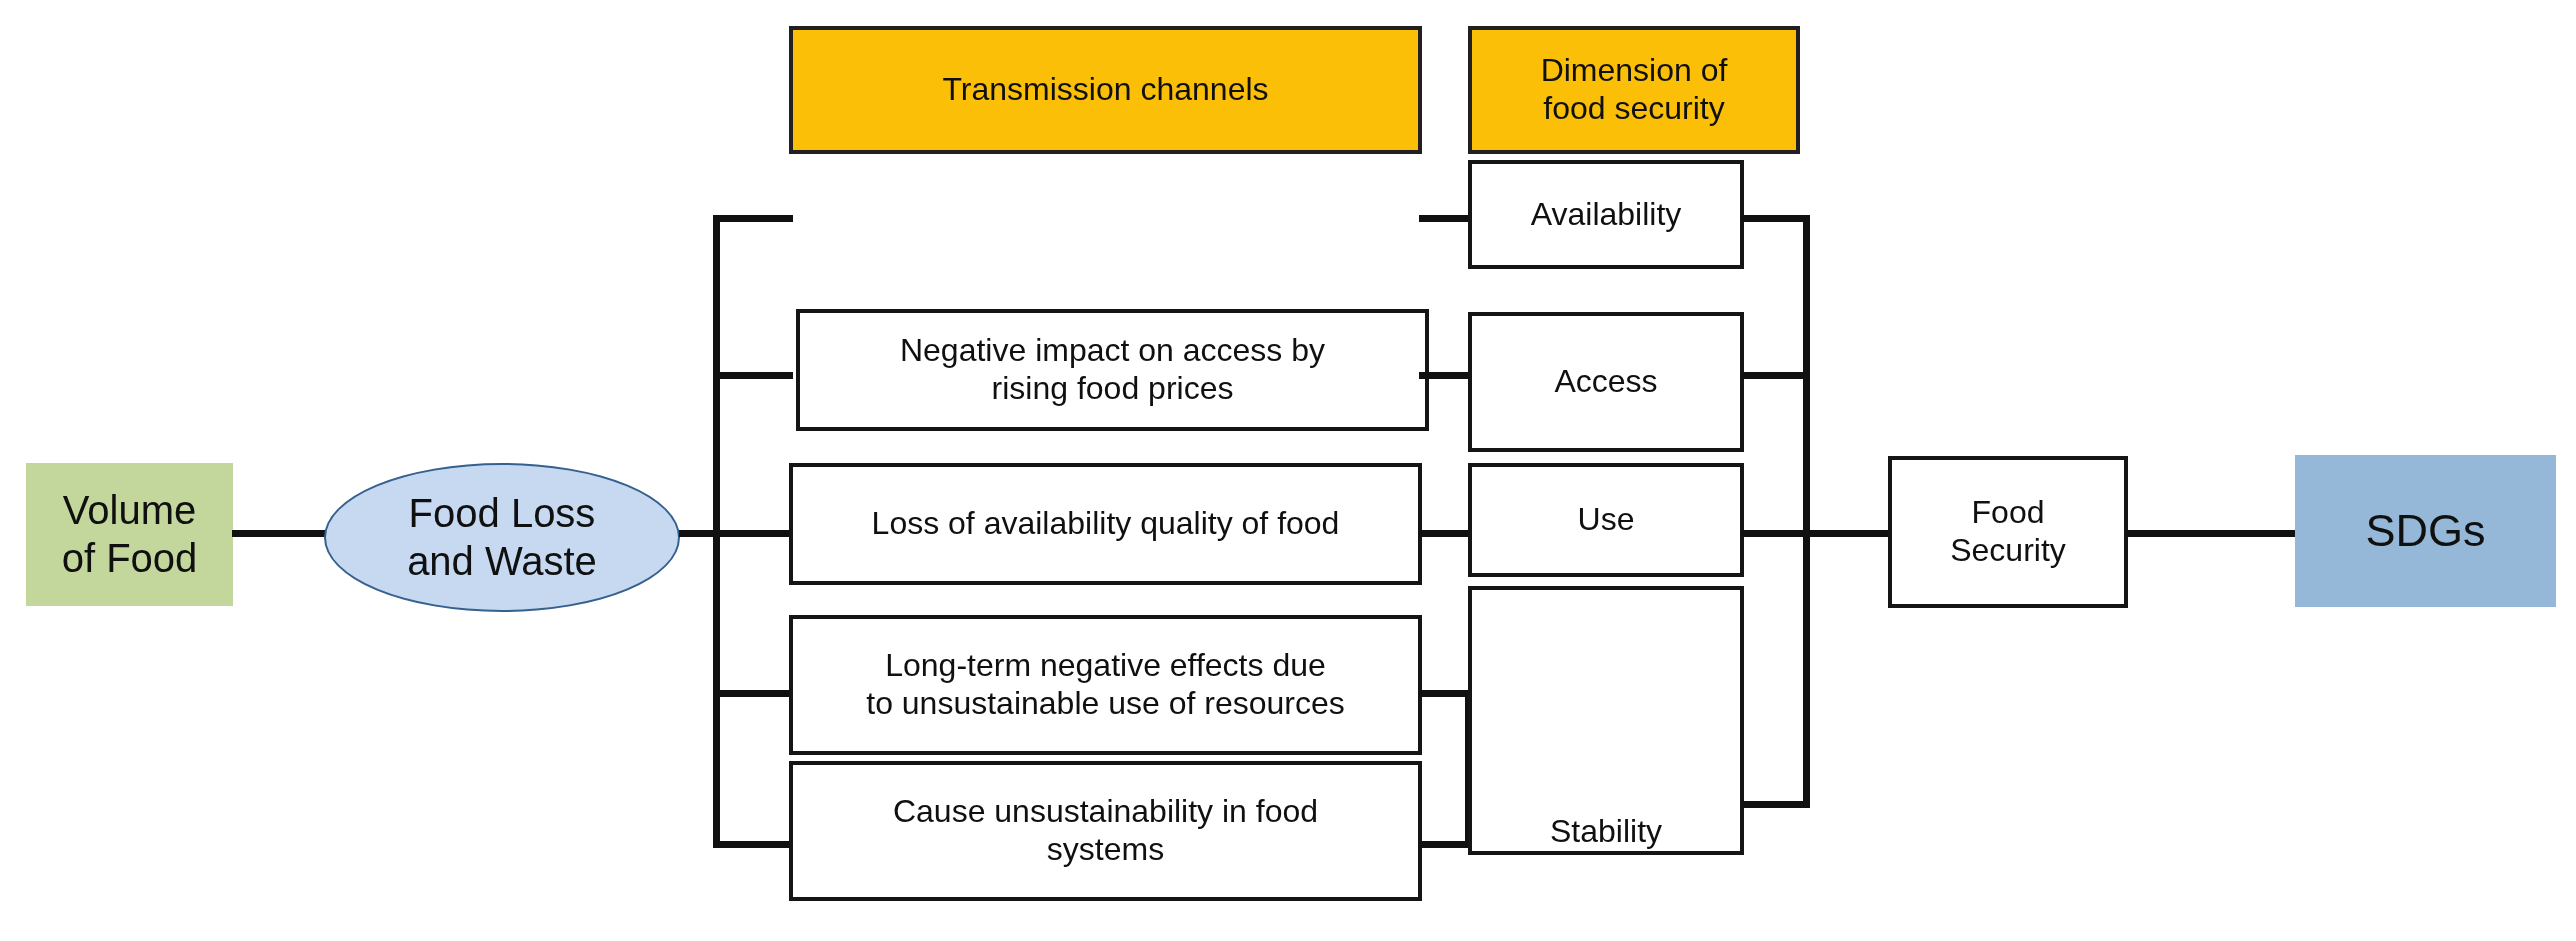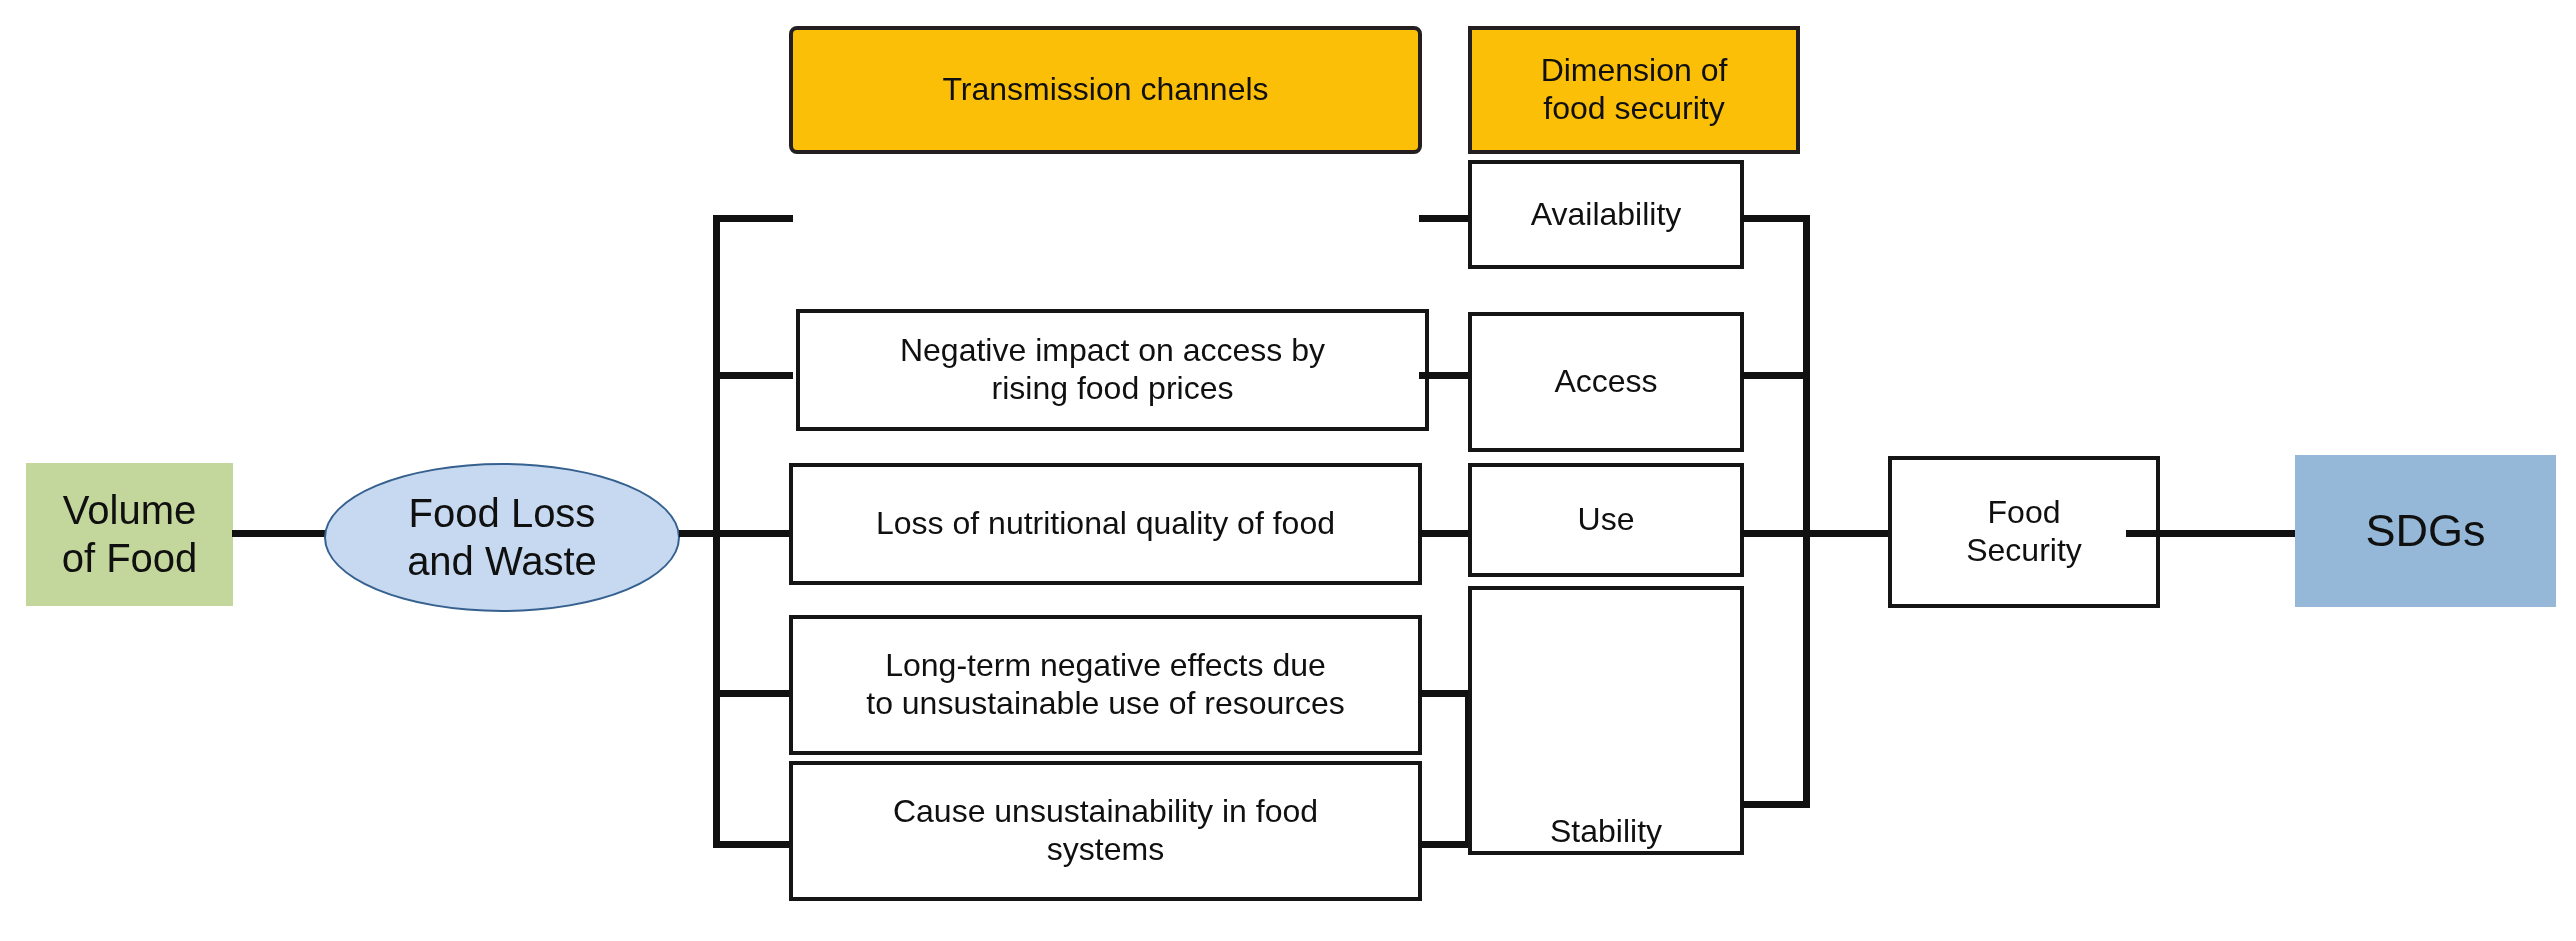--- a/index.html
+++ b/index.html
@@ -91,37 +91,37 @@
   <div class="conn conn-h" style="left:679px; top:530px; width:37px;"></div>
 
   <div class="conn conn-v" style="left:713px; top:215px; height:633px;"></div>
 
   <div class="conn conn-h" style="left:713px; top:215px; width:80px;"></div>
   <div class="conn conn-h" style="left:713px; top:372px; width:80px;"></div>
   <div class="conn conn-h" style="left:713px; top:530px; width:80px;"></div>
   <div class="conn conn-h" style="left:713px; top:690px; width:80px;"></div>
   <div class="conn conn-h" style="left:713px; top:841px; width:80px;"></div>
 
-  <div class="node box-orange" style="left:789px; top:26px; width:633px; height:128px;border-radius:8px;">
+  <div class="node box-orange" style="left:789px; top:26px; width:633px; height:128px;">
     <span class="label-inner">Transmission channels</span>
   </div>
 
   <div class="node box-orange" style="left:1468px; top:26px; width:332px; height:128px;">
     <span class="label-inner">Dimension of
 food security</span>
   </div>
 
 
   <div class="node box-white" style="left:796px; top:309px; width:633px; height:122px;">
     <span class="label-inner">Negative impact on access by
 rising food prices</span>
   </div>
 
   <div class="node box-white" style="left:789px; top:463px; width:633px; height:122px;">
-    <span class="label-inner">Loss of nutritional quality of food</span>
+    <span class="label-inner">Loss of availability quality of food</span>
   </div>
 
   <div class="node box-white" style="left:789px; top:615px; width:633px; height:140px;">
     <span class="label-inner">Long-term negative effects due
 to unsustainable use of resources</span>
   </div>
 
   <div class="node box-white" style="left:789px; top:761px; width:633px; height:140px;">
     <span class="label-inner">Cause unsustainability in food
 systems</span>
@@ -155,21 +155,21 @@
 
   <div class="conn conn-h" style="left:1741px; top:215px; width:68px;"></div>
   <div class="conn conn-h" style="left:1741px; top:372px; width:68px;"></div>
   <div class="conn conn-h" style="left:1741px; top:530px; width:68px;"></div>
   <div class="conn conn-h" style="left:1741px; top:801px; width:68px;"></div>
 
   <div class="conn conn-v" style="left:1803px; top:215px; height:593px;"></div>
 
   <div class="conn conn-h" style="left:1803px; top:530px; width:88px;"></div>
 
-  <div class="node box-white" style="left:1888px; top:456px; width:272px; height:152px;">
+  <div class="node box-white" style="left:1888px; top:456px; width:240px; height:152px;">
     <span class="label-inner">Food
 Security</span>
   </div>
 
   <div class="conn conn-h" style="left:2126px; top:530px; width:172px;"></div>
 
   <div class="node box-blue" style="left:2295px; top:455px; width:261px; height:152px;">
     <span class="label-inner">SDGs</span>
   </div>
 

